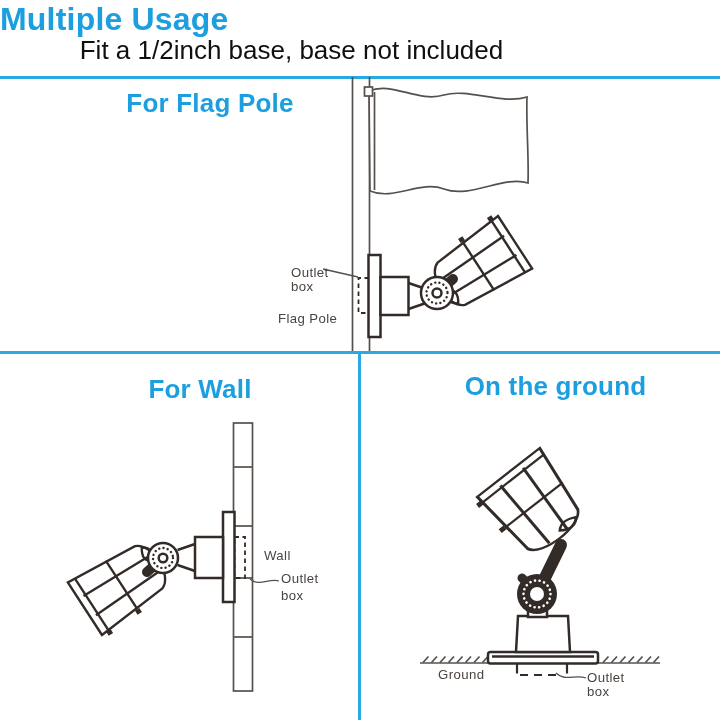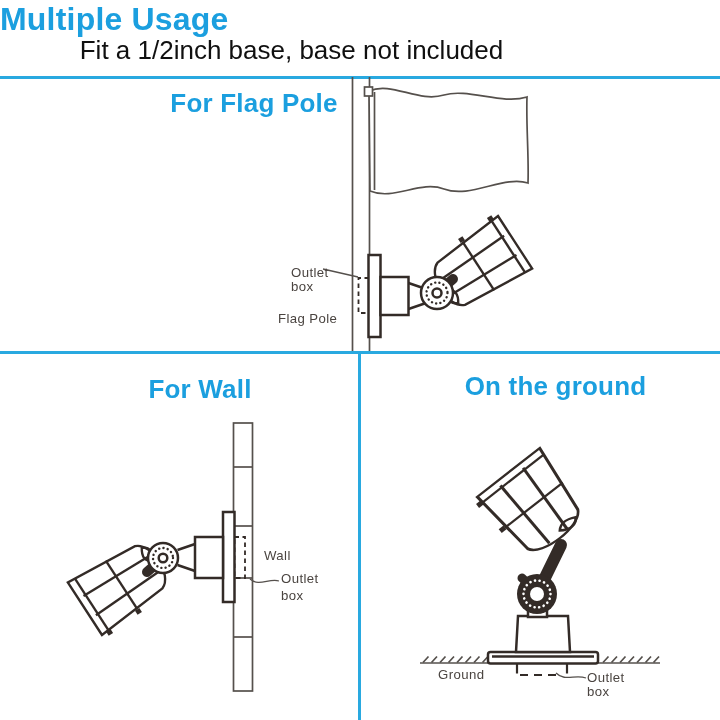--- a/index.html
+++ b/index.html
@@ -17,21 +17,21 @@
     font-size:26px;line-height:30px;font-weight:normal;color:var(--subtitle-text,#101010);
   }
   .hline{position:absolute;left:0;width:720px;height:3px;background:var(--divider,#29a9e0);}
   .hline-1{top:76px;}
   .hline-2{top:351px;}
   .vline{position:absolute;left:358px;top:351px;width:3px;height:369px;background:var(--divider,#29a9e0);}
   .panel-title{
     position:absolute;text-align:center;font-weight:bold;font-size:26px;line-height:30px;
     color:var(--accent-text,#1b9fdf);letter-spacing:0.2px;
   }
-  .panel-title.flag{left:0;top:88px;width:420px;padding-left:44px;}
+  .panel-title.flag{left:0;top:88px;width:420px;}
   .panel-title.wall{left:0;top:374px;width:400px;}
   .panel-title.ground{left:361px;top:371px;width:389px;}
   svg{position:absolute;display:block;}
   .svg-flag{left:0;top:77px;}
   .svg-wall{left:0;top:352px;}
   .svg-ground{left:360px;top:352px;}
   
   .thin{stroke:var(--outline,#55504c);stroke-width:1.7;fill:none;}
   .thin-fill{stroke:var(--outline,#55504c);stroke-width:1.7;fill:#fff;}
   .ink{stroke:var(--ink,#332b27);fill:none;stroke-width:2.5;}

